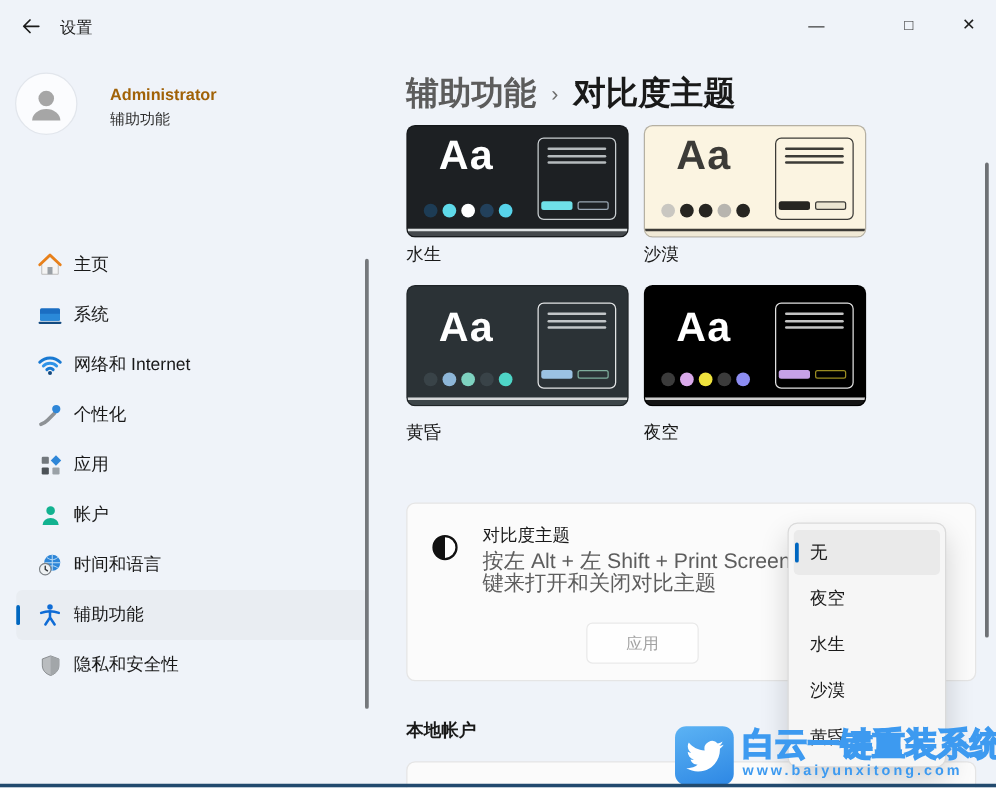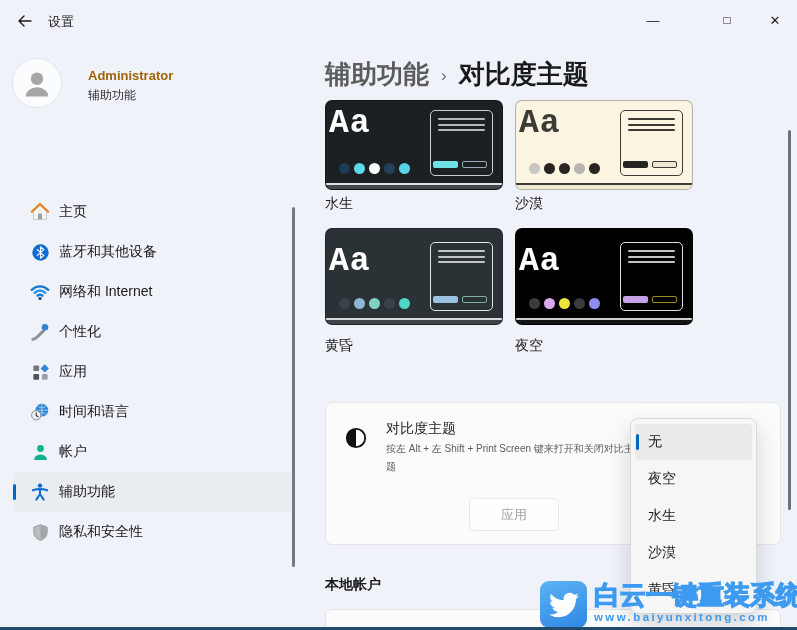--- a/index.html
+++ b/index.html
@@ -39,37 +39,37 @@
 
   
   .main { position:absolute; left:310px; top:40px; right:0; bottom:0; }
   .breadcrumb { position:absolute; left:15px; top:17px; display:flex; align-items:center; }
   .bc-parent { font-size:26px; font-weight:600; color:#5c5c5c; cursor:pointer; }
   .bc-sep { font-size:17px; color:#6d6d6d; margin:2px 12px 0 12px; }
   .bc-current { font-size:26px; font-weight:600; color:#191919; }
 
   
   .theme-card { position:absolute; width:178px; border:1px solid rgba(0,0,0,0.28); border-radius:7px; cursor:pointer; overflow:hidden; }
-  .tc-sample { position:absolute; left:3px; top:4px; font-size:33px; font-weight:600; letter-spacing:1px;font-family:Liberation Mono, monospace; }
+  .tc-sample { position:absolute; left:25px; top:4px; font-size:33px; font-weight:600; letter-spacing:1px; }
   .tc-dots { position:absolute; left:13px; bottom:15px; display:flex; gap:4px; }
   .tc-dots i { width:11px; height:11px; border-radius:50%; display:block; }
   .tc-dialog { position:absolute; right:9px; top:9px; bottom:13px; width:63px; border:1.5px solid; border-radius:5px; }
   .tc-dialog .ln { display:block; height:2px; border-radius:1px; margin:0 7px 3.5px 7px; }
   .tc-dialog .ln:first-child { margin-top:7px; }
   .tc-btns { position:absolute; right:5px; bottom:7px; display:flex; gap:4px; }
   .tc-btns i { width:25px; height:7px; border-radius:2px; display:block; }
   .tc-btns .b2 { border:1px solid; }
   .tc-bar { position:absolute; left:0; right:0; bottom:0; height:6px; border-top:2px solid; }
   .theme-label { position:absolute; font-size:14px; color:#191919; }
 
   
   .setting-card { position:absolute; left:15px; top:362px; width:456px; height:143px; background:#fbfbfb; border:1px solid #e5e5e5; border-radius:7px; }
   .sc-icon { position:absolute; left:19px; top:24px; width:22px; height:22px; }
   .sc-title { position:absolute; left:60px; top:17px; font-size:14px; color:#1a1a1a; }
-  .sc-desc { position:absolute; left:60px; top:37px; width:250px; font-size:10px; line-height:18px; color:#5d5d5d; }
+  .sc-desc { position:absolute; left:60px; top:37px; width:250px; font-size:17px; line-height:18px; color:#5d5d5d; }
   .sc-btn { position:absolute; top:95px; width:90px; height:33px; background:#fefefe; border:1px solid #e9e9e9; border-radius:5px; font-size:13px; color:#a2a2a2; display:flex; align-items:center; justify-content:center; cursor:pointer; }
   .sc-btn.apply { left:143px; }
   .sc-btn.edit { left:245px; }
 
   .related-heading { position:absolute; left:15px; top:536px; font-size:14px; font-weight:700; color:#191919; }
   .related-card { position:absolute; left:15px; top:569px; width:456px; height:58px; background:#fbfbfb; border:1px solid #e5e5e5; border-radius:7px; }
 
   .main-scroll { position:absolute; left:788px; top:130px; width:3px; height:380px; background:#6e7control175; background:#6e7175; border-radius:2px; z-index:5; }
 
   
@@ -120,26 +120,27 @@
             <svg width="20" height="20" viewBox="0 0 20 20">
               <path d="M3.4 9.3 L10 3.2 L16.6 9.3 V17.4 H3.4 Z" fill="#f4f4f4" stroke="#bdbdbd" stroke-width="0.8"></path>
               <path d="M1.8 9.8 L10 2 L18.2 9.8" fill="none" stroke="#e8801a" stroke-width="2.2" stroke-linecap="round" stroke-linejoin="round"></path>
               <rect x="8" y="11.6" width="4" height="5.8" fill="#9aa0a6"></rect>
             </svg>
           </span>
         <span class="lbl">主页</span>
       </div>
       <div class="nav-item">
         <span class="ico">
-            <svg width="19" height="19" viewBox="0 0 20 20">
-              <circle cx="10" cy="10" r="8.6" fill="#0d6bd6"></circle>
-              <path d="M10 4 V16 M10 4 L13.5 7 L6.5 13 M10 16 L13.5 13 L6.5 7" stroke="#fff" stroke-width="1.3" fill="none" stroke-linejoin="round" stroke-linecap="round"></path>
-            </svg>
-          </span>
-        <span class="lbl">蓝牙和其他设备</span>
+            <svg width="20" height="20" viewBox="0 0 20 20">
+              <rect x="2" y="4.5" width="16" height="10" rx="1.2" fill="#1b6ec2"></rect>
+              <path d="M2 9 h16 v4.3 a1.2 1.2 0 0 1 -1.2 1.2 h-13.6 a1.2 1.2 0 0 1 -1.2 -1.2 z" fill="#2a89d8"></path>
+              <rect x="0.8" y="15.3" width="18.4" height="1.8" rx="0.9" fill="#12497f"></rect>
+            </svg>
+          </span>
+        <span class="lbl">系统</span>
       </div>
       <div class="nav-item">
         <span class="ico">
             <svg width="20" height="20" viewBox="0 0 20 20">
               <path d="M1.8 7.8 a11.5 11.5 0 0 1 16.4 0" stroke="#1879d2" stroke-width="2.4" fill="none" stroke-linecap="round"></path>
               <path d="M4.7 10.8 a7.4 7.4 0 0 1 10.6 0" stroke="#2f93e8" stroke-width="2.4" fill="none" stroke-linecap="round"></path>
               <path d="M7.5 13.7 a3.6 3.6 0 0 1 5 0" stroke="#1879d2" stroke-width="2.4" fill="none" stroke-linecap="round"></path>
               <circle cx="10" cy="16.4" r="1.6" fill="#12497f"></circle>
             </svg>
           </span>
@@ -160,37 +161,37 @@
               <rect x="2.5" y="2.5" width="6" height="6" rx="1" fill="#72787d"></rect>
               <rect x="2.5" y="11.5" width="6" height="6" rx="1" fill="#4c5257"></rect>
               <rect x="11.5" y="11.5" width="6" height="6" rx="1" fill="#9aa1a7"></rect>
               <polygon points="14.5,1.3 18.9,5.7 14.5,10.1 10.1,5.7" fill="#2e86d8"></polygon>
             </svg>
           </span>
         <span class="lbl">应用</span>
       </div>
       <div class="nav-item">
         <span class="ico">
+            <svg width="19" height="19" viewBox="0 0 20 20">
+              <circle cx="10" cy="5.8" r="3.6" fill="#12b290"></circle>
+              <path d="M3.2 17.8 a6.8 5.8 0 0 1 13.6 0 z" fill="#12b290"></path>
+            </svg>
+          </span>
+        <span class="lbl">帐户</span>
+      </div>
+      <div class="nav-item">
+        <span class="ico">
             <svg width="20" height="20" viewBox="0 0 20 20">
               <circle cx="11.8" cy="8.2" r="6.4" fill="#2e86d8"></circle>
               <path d="M5.6 8.2 h12.4 M11.8 1.8 v12.8 M7.4 3.9 c3 2.5 5.9 2.5 8.9 0 M7.4 12.5 c3 -2.5 5.9 -2.5 8.9 0" stroke="#bcdcf5" stroke-width="0.8" fill="none"></path>
               <circle cx="6.2" cy="13.3" r="4.6" fill="#eef1f3" stroke="#7c8186" stroke-width="0.9"></circle>
               <path d="M6.2 10.9 V13.5 L8 14.7" stroke="#33373b" stroke-width="1.1" fill="none" stroke-linecap="round"></path>
             </svg>
           </span>
         <span class="lbl">时间和语言</span>
-      </div>
-      <div class="nav-item">
-        <span class="ico">
-            <svg width="19" height="19" viewBox="0 0 20 20">
-              <circle cx="10" cy="5.8" r="3.6" fill="#12b290"></circle>
-              <path d="M3.2 17.8 a6.8 5.8 0 0 1 13.6 0 z" fill="#12b290"></path>
-            </svg>
-          </span>
-        <span class="lbl">帐户</span>
       </div>
       <div class="nav-item selected">
         <span class="accent-bar"></span>
         <span class="ico">
             <svg width="20" height="20" viewBox="0 0 20 20">
               <circle cx="10" cy="3.6" r="2.2" fill="#0f6cd6"></circle>
               <path d="M2.9 8.3 C7 6.7 13 6.7 17.1 8.3 M10 8 V12 M10 12 L6.3 17.6 M10 12 L13.7 17.6" stroke="#0f6cd6" stroke-width="2" fill="none" stroke-linecap="round" stroke-linejoin="round"></path>
             </svg>
           </span>
         <span class="lbl">辅助功能</span>

